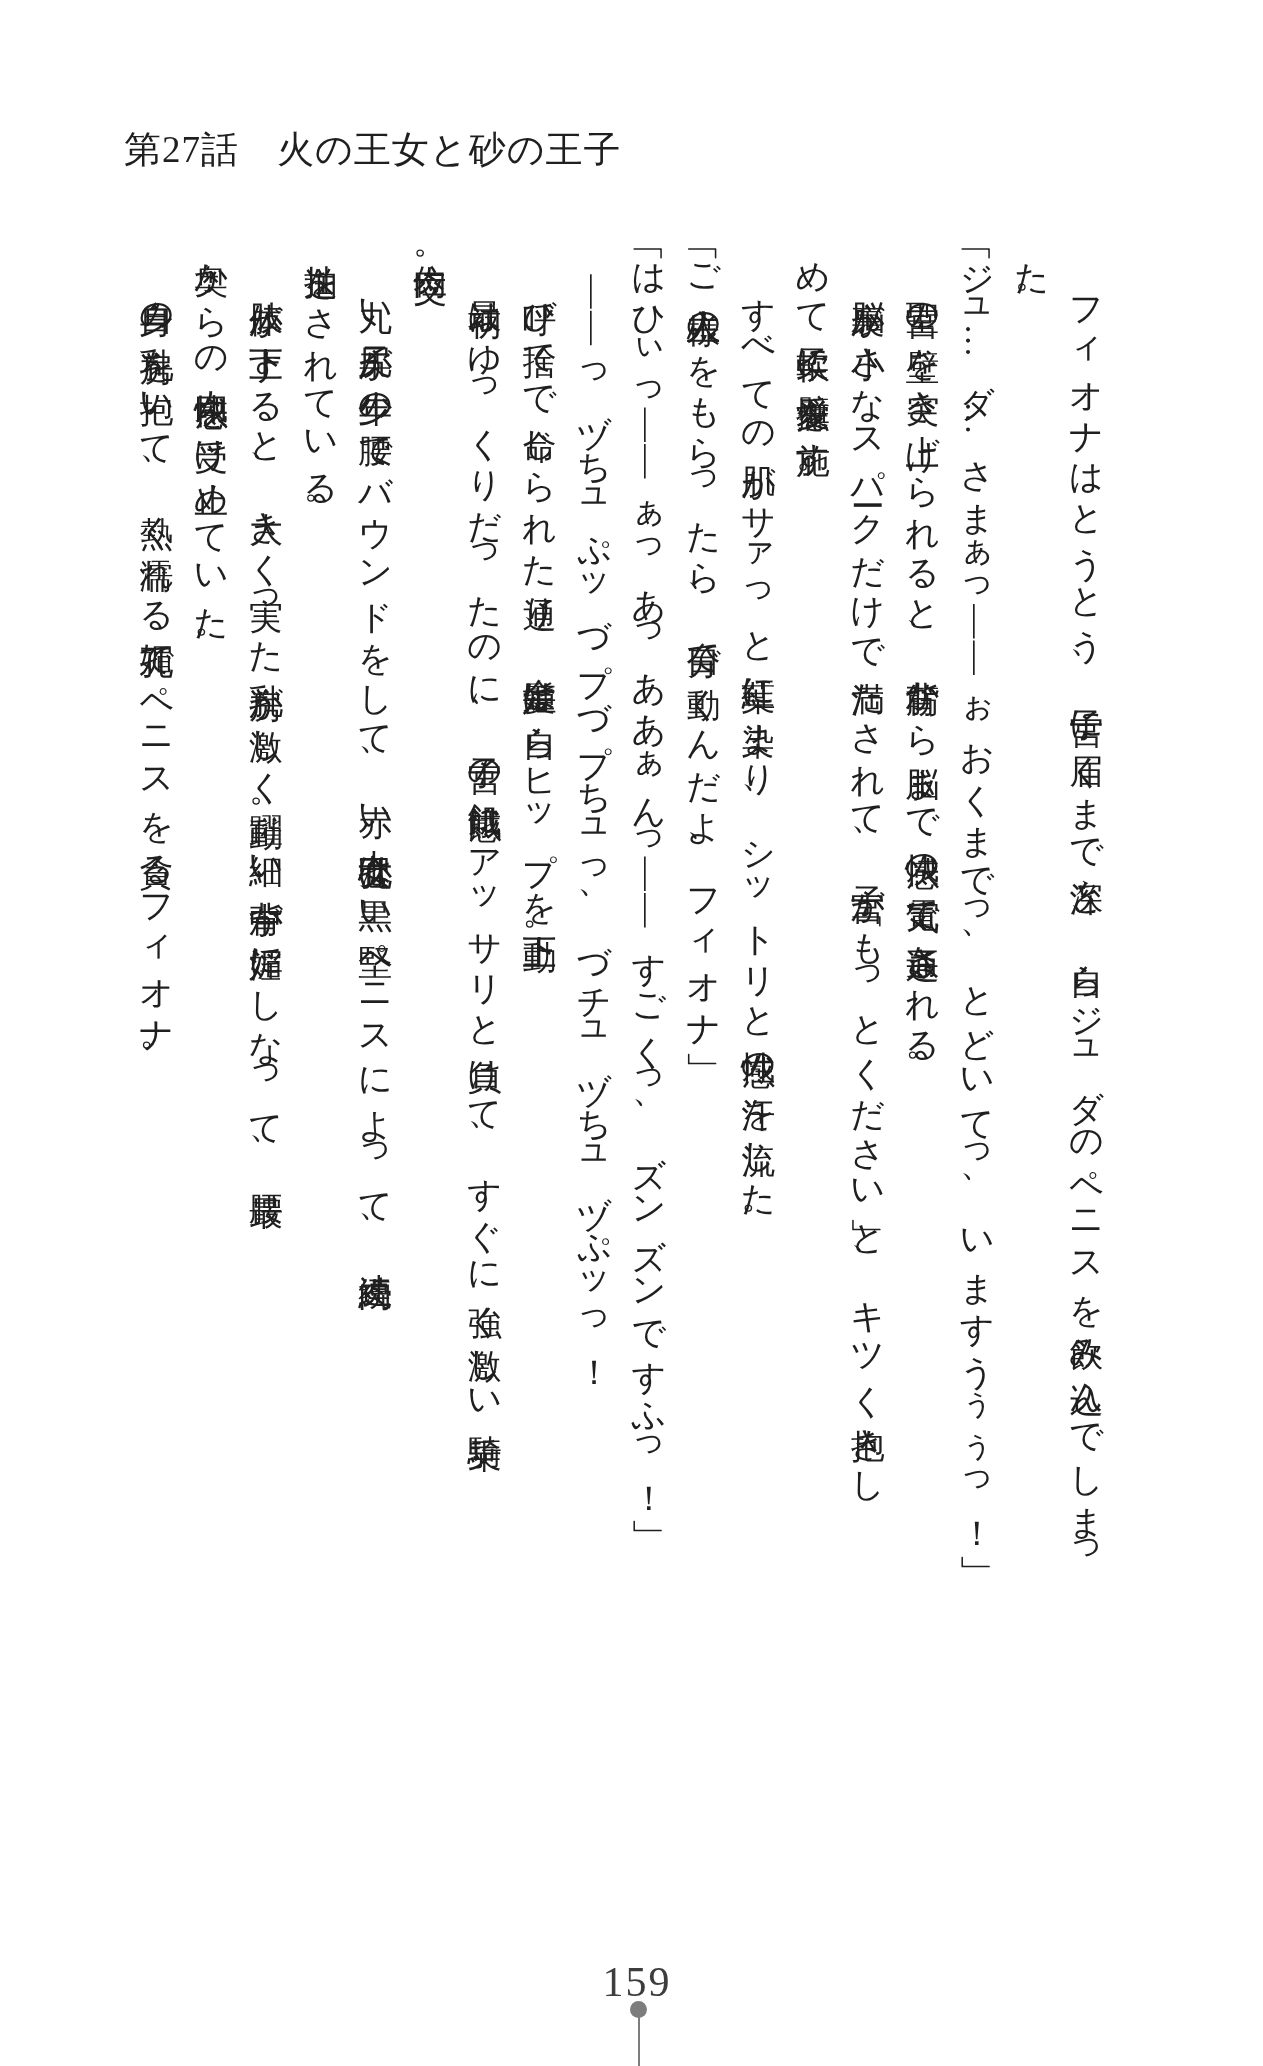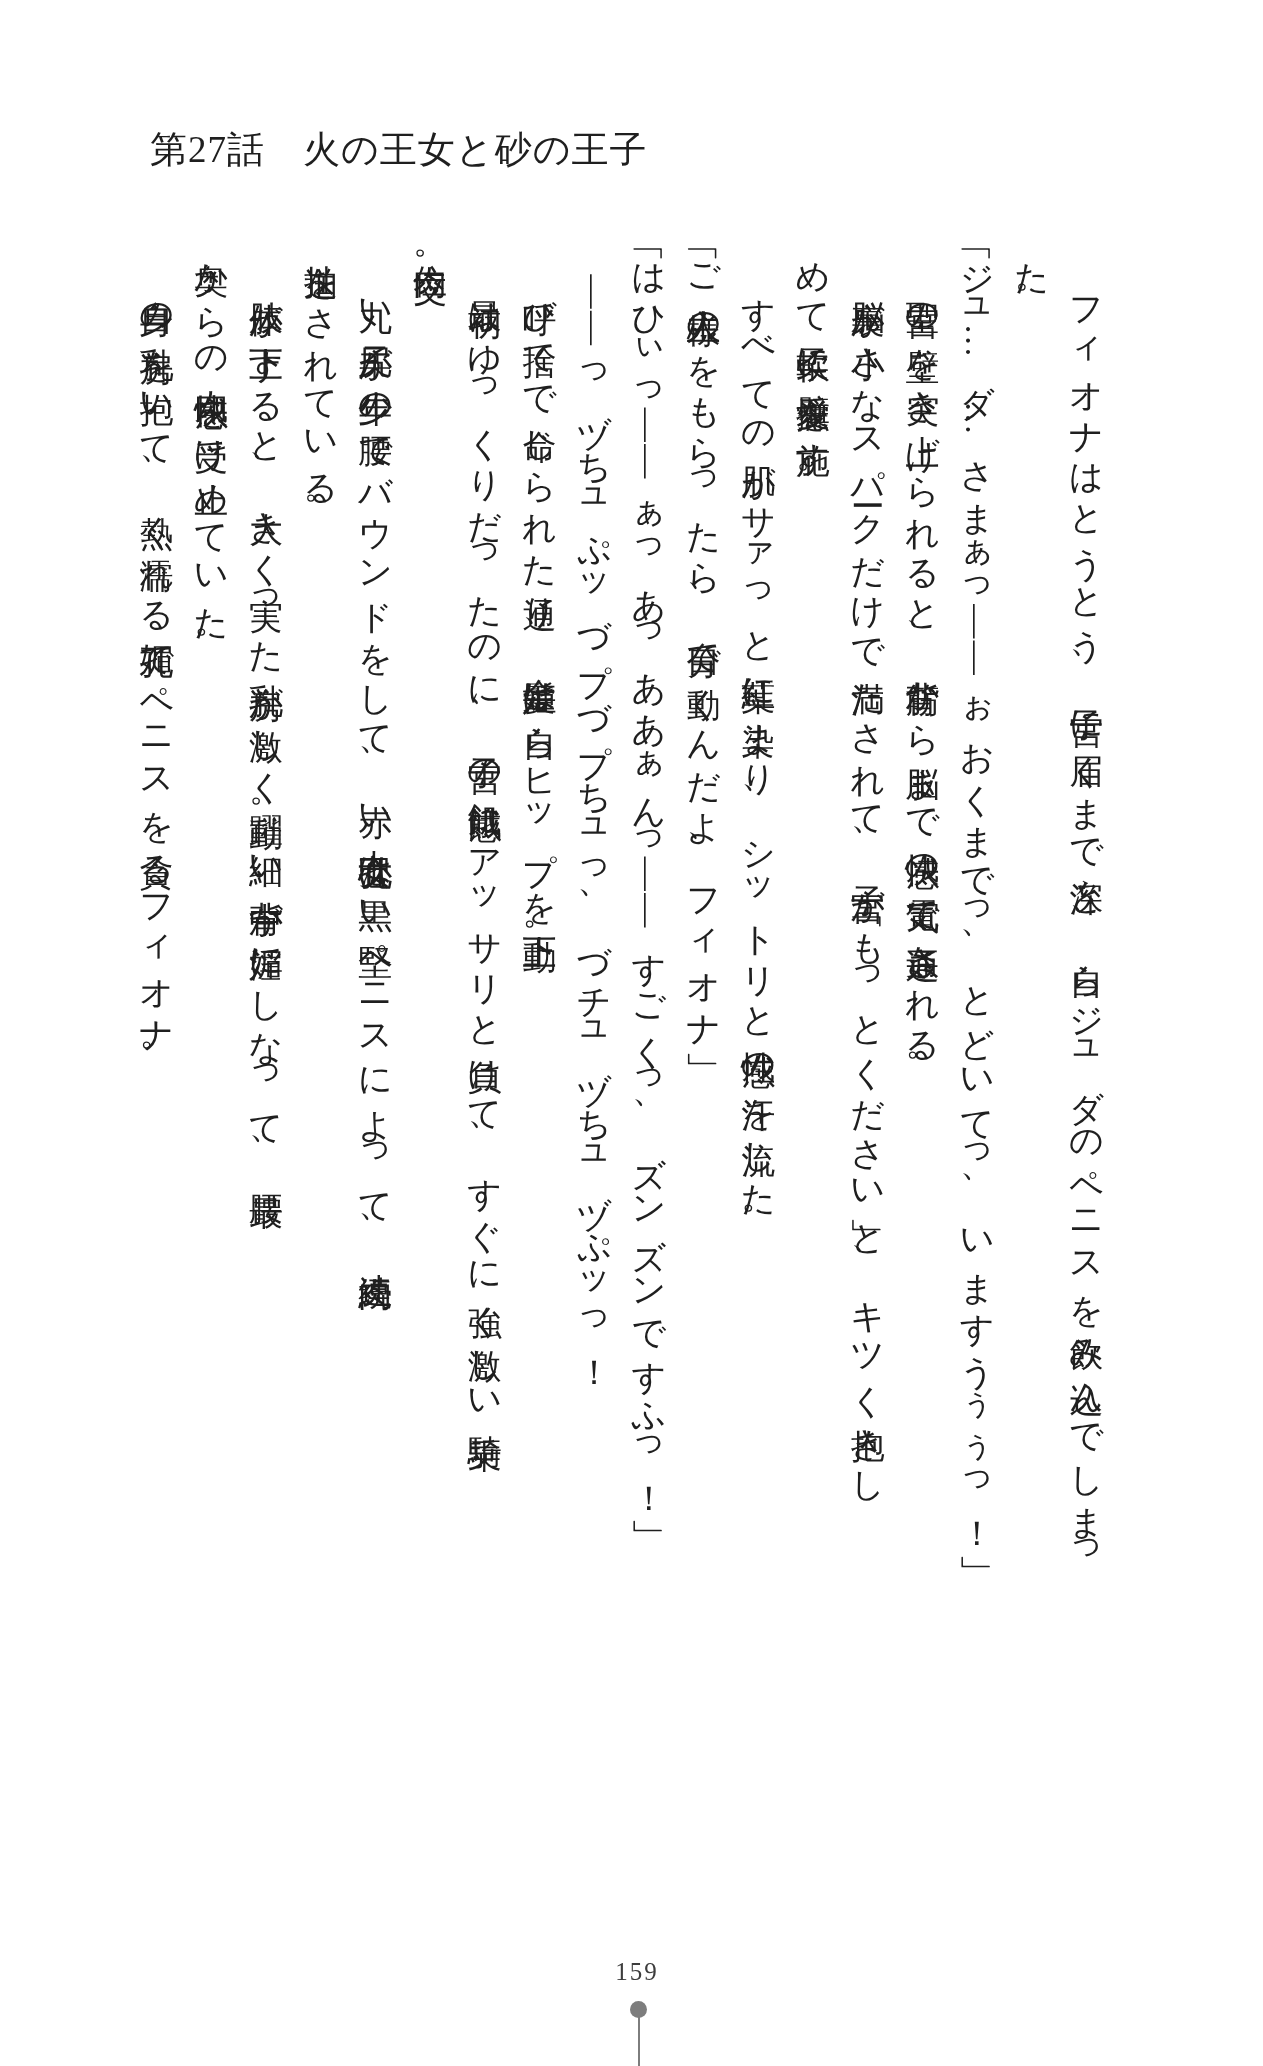--- a/index.html
+++ b/index.html
@@ -9,21 +9,21 @@
   body {
     position: relative;
     width: 1263px;
     height: 2066px;
     background: #ffffff;
     overflow: hidden;
     font-family: "Liberation Serif", "DejaVu Serif", serif;
   }
   .hashira {
     position: absolute;
-    left: 150px;
+    left: 124px;
     top: 128px;
     font-size: 37px;
     line-height: 1.2;
     color: #1f1f1f;
     letter-spacing: 1px;
     white-space: nowrap;
   }
   .vtext {
     position: absolute;
     top: 238px;
@@ -39,21 +39,21 @@
   }
   .vtext p {
     margin: 0;
     padding: 0;
   }
   .pagenum {
     position: absolute;
     left: 637px;
     top: 1958px;
     transform: translateX(-50%);
-    font-size: 25px;
+    font-size: 42px;
     color: #3d3d3d;
     letter-spacing: 2px;
     font-family: "Liberation Serif", "DejaVu Serif", serif;
   }
   .orn-dot {
     position: absolute;
     left: 630px;
     top: 2001px;
     width: 17px;
     height: 17px;

